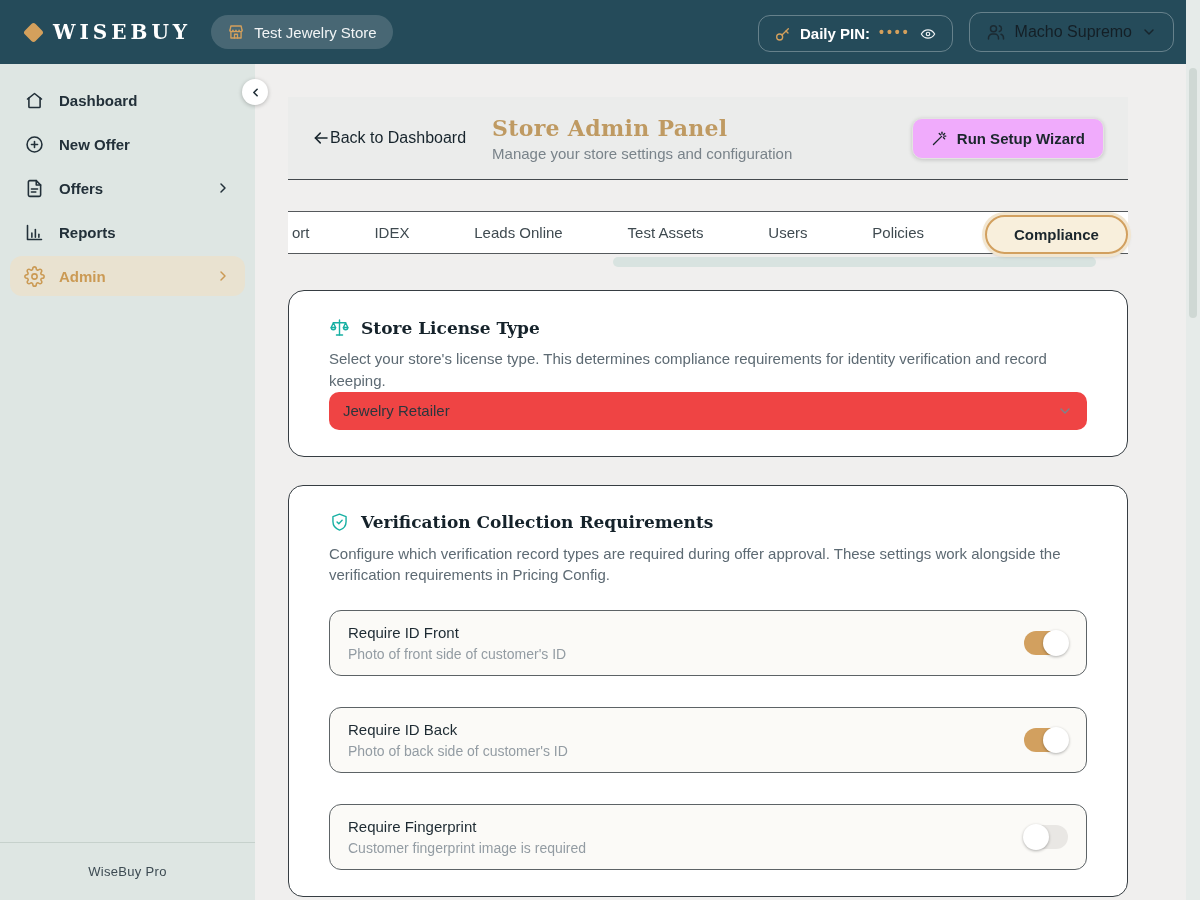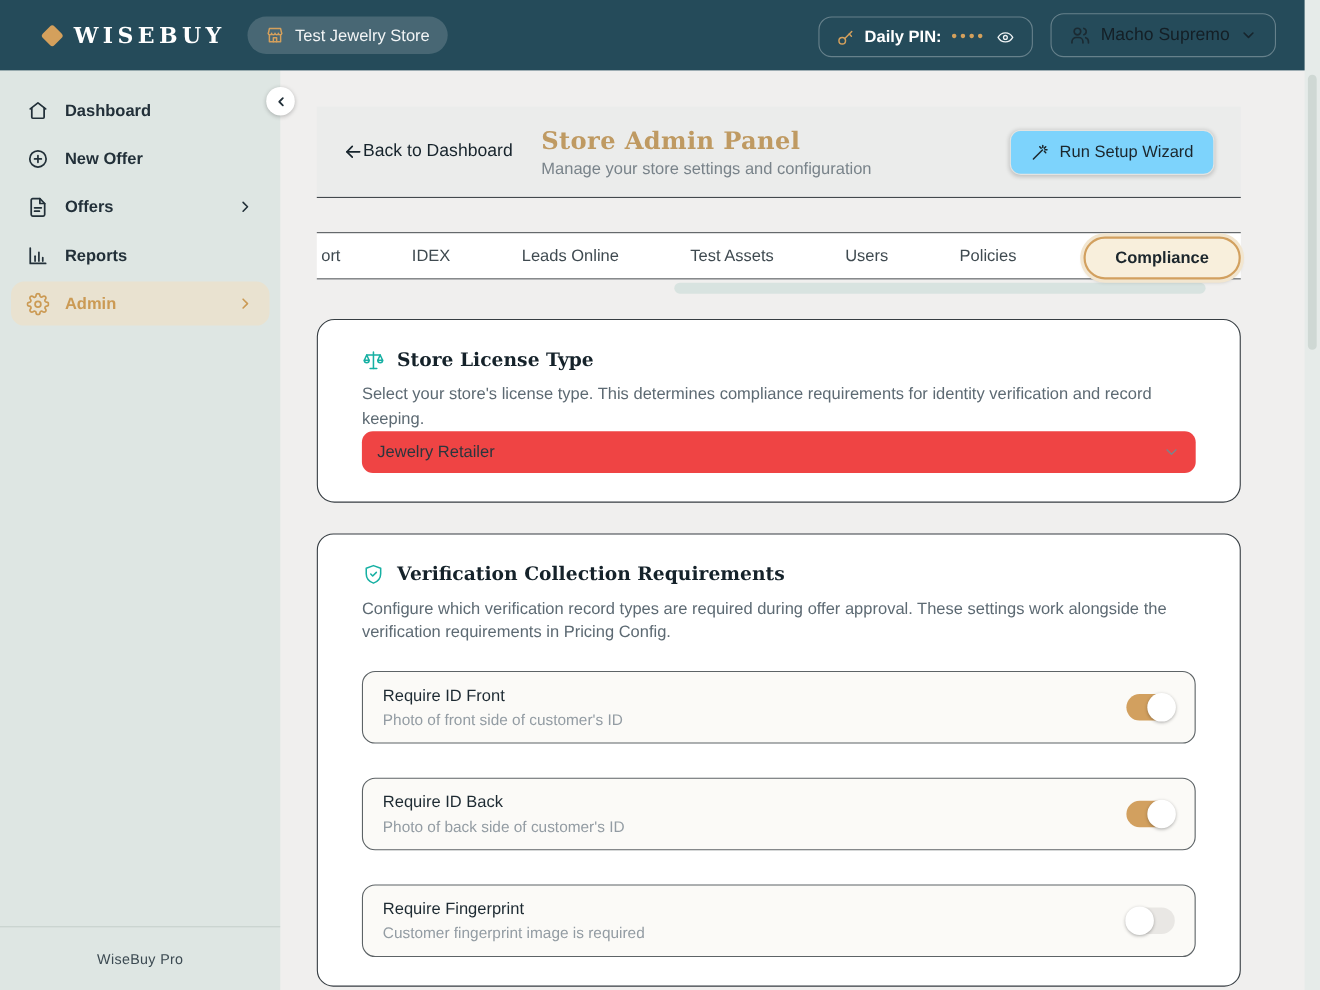--- a/index.html
+++ b/index.html
@@ -8,21 +8,21 @@
     font-family:"Liberation Sans", sans-serif;
     background:#f0efee; color:#1e2b33; position:relative;
   }
   svg { display:block; }
   .ic { width:20px; height:20px; }
   .ic-sm { width:16px; height:16px; }
 
   
   .topbar {
     position:absolute; top:0; left:0; width:1200px; height:64px;
-    background:#254b5a; display:flex; align-items:center; padding:0 40px; z-index:5;
+    background:#254b5a; display:flex; align-items:center; padding:0 26px; z-index:5;
   }
   .brand { display:flex; align-items:center; gap:12px; }
   .brand-diamond { width:15px; height:15px; background:#d4a05c; transform:rotate(45deg); border-radius:3px; }
   .brand-name {
     font-family:"DejaVu Serif", serif; font-weight:700; font-size:20px;
     color:#ffffff; letter-spacing:4px;
   }
   .store-badge {
     margin-left:20px; display:flex; align-items:center; gap:9px;
     background:rgba(255,255,255,0.16); border-radius:17px; padding:8px 16px;
@@ -90,22 +90,22 @@
   .back-btn { display:flex; align-items:center; gap:0; font-size:16px; color:#17242c; cursor:pointer; white-space:nowrap; }
   .back-btn .ic { width:18px; height:18px; }
   .title-block { margin-left:26px; }
   .page-title {
     font-family:"DejaVu Serif", serif; font-weight:700; font-size:22px;
     color:#bf9a62; letter-spacing:0.3px;
   }
   .page-subtitle { font-size:15px; color:#79838a; margin-top:4px; }
   .wizard-btn {
     margin-left:auto; display:flex; align-items:center; gap:9px;
-    background:#7dd3fc; border:1px solid #e3e3e1; border-radius:10px; padding:11px 18px;
-    font-size:15px; font-weight:400; color:#1b262c; cursor:pointer;
+    background:#f0abfc; border:1px solid #e3e3e1; border-radius:10px; padding:11px 18px;
+    font-size:15px; font-weight:700; color:#1b262c; cursor:pointer;
     box-shadow:0 1px 4px rgba(0,0,0,0.18); white-space:nowrap;
   }
   .wizard-btn .ic { width:17px; height:17px; }
 
   
   .tabbar {
     margin-top:31px; height:43px; background:#ffffff;
     border-top:1px solid #55595c; border-bottom:1px solid #55595c;
     display:flex; align-items:center; justify-content:space-between;
     position:relative;

